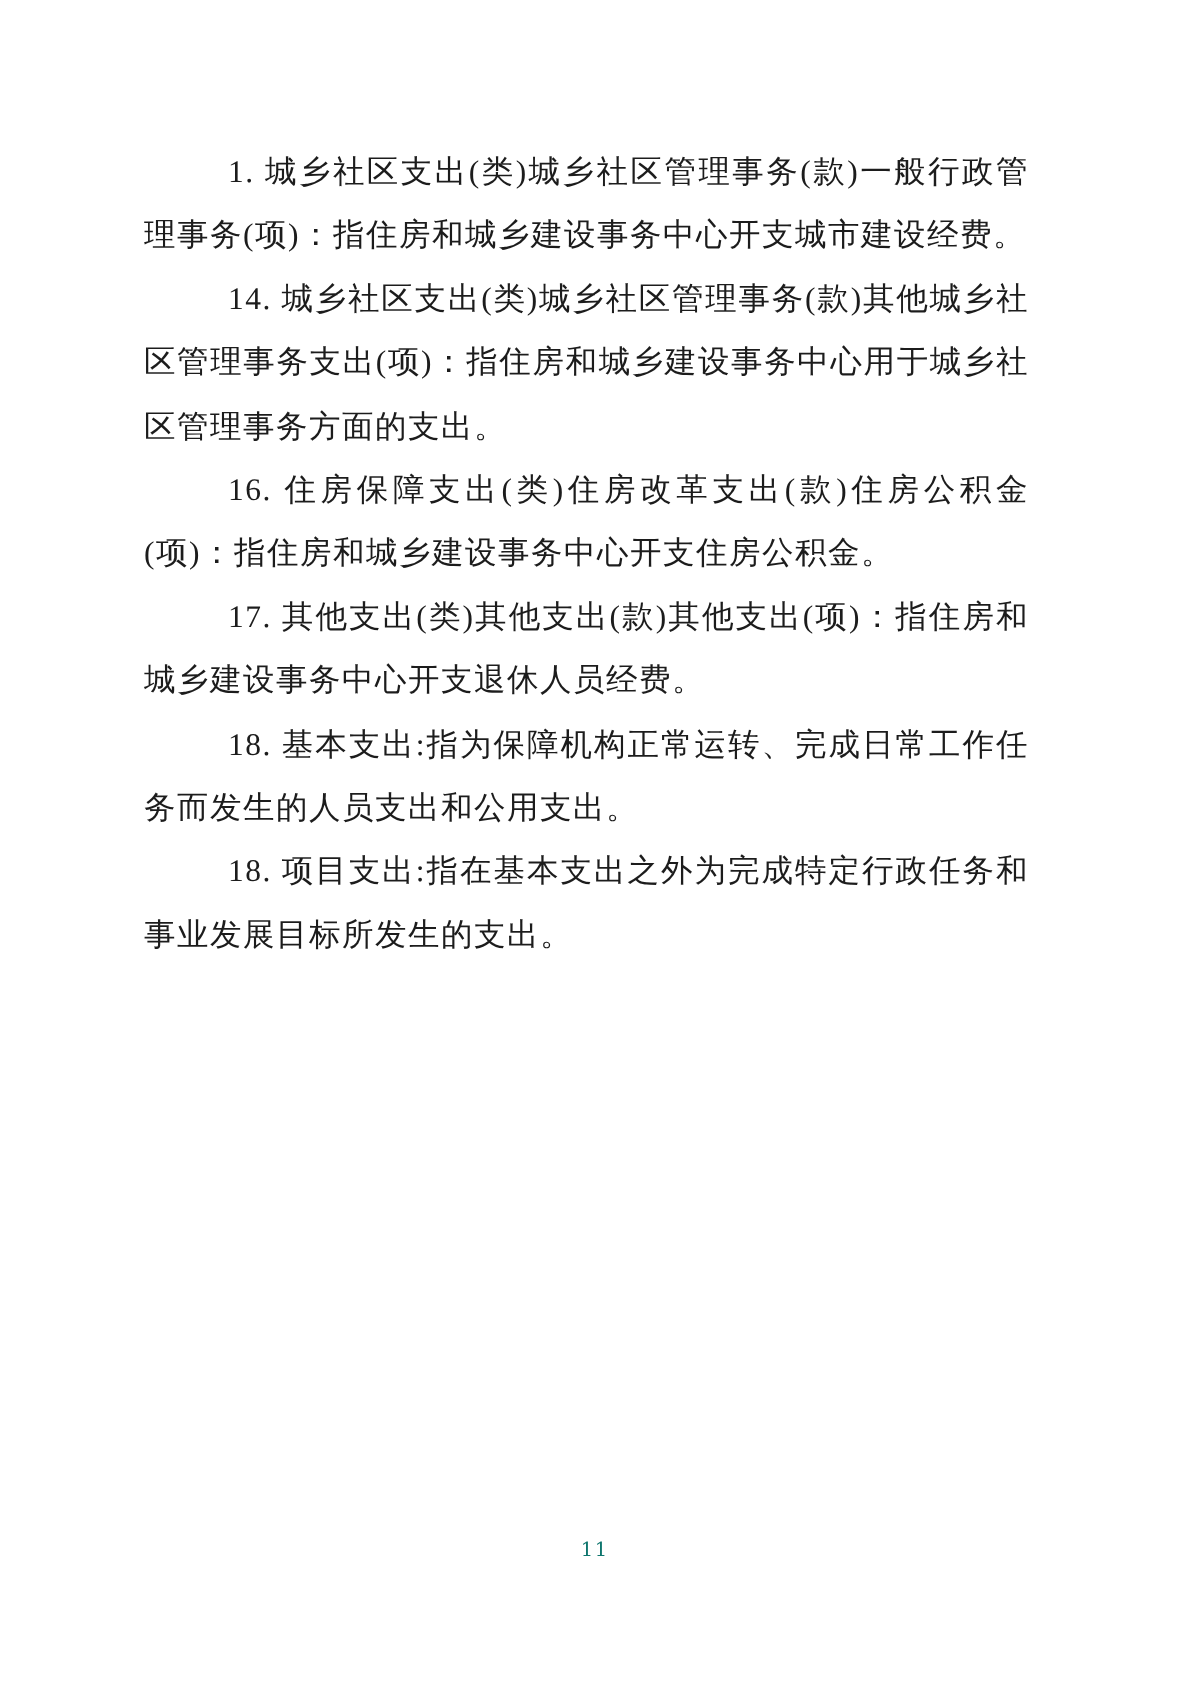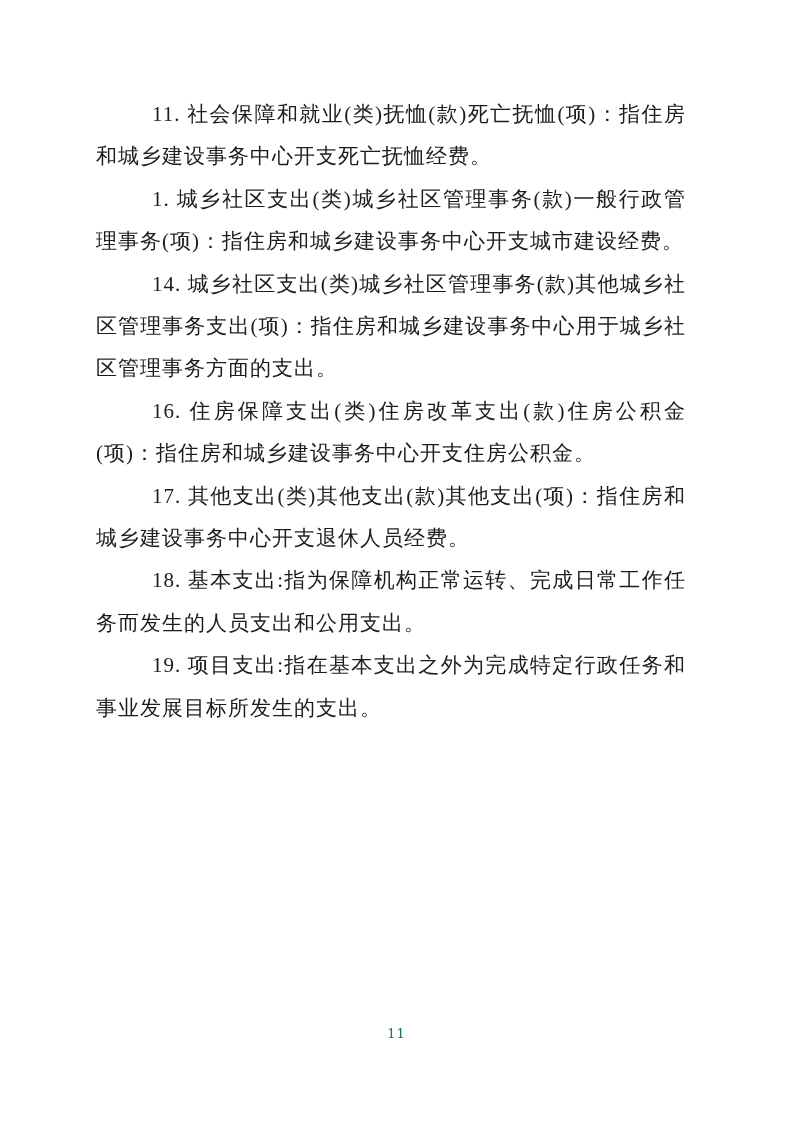--- a/index.html
+++ b/index.html
@@ -44,24 +44,23 @@
     font-size: 13px;
     color: #0f766e;
     letter-spacing: 1px;
   }
 </style>
 </head>
 <body>
 
 <div class="doc-page">
   <div class="doc-content">
-    <p class="para">11. 社会保障和就业(类)抚恤(款)死亡抚恤(项)：指住房和城乡建设事务中心开支死亡抚恤经费。</p>
     <p class="para">1. 城乡社区支出(类)城乡社区管理事务(款)一般行政管理事务(项)：指住房和城乡建设事务中心开支城市建设经费。</p>
     <p class="para">14. 城乡社区支出(类)城乡社区管理事务(款)其他城乡社区管理事务支出(项)：指住房和城乡建设事务中心用于城乡社区管理事务方面的支出。</p>
     <p class="para">16. 住房保障支出(类)住房改革支出(款)住房公积金(项)：指住房和城乡建设事务中心开支住房公积金。</p>
     <p class="para">17. 其他支出(类)其他支出(款)其他支出(项)：指住房和城乡建设事务中心开支退休人员经费。</p>
     <p class="para">18. 基本支出:指为保障机构正常运转、完成日常工作任务而发生的人员支出和公用支出。</p>
-    <p class="para">19. 项目支出:指在基本支出之外为完成特定行政任务和事业发展目标所发生的支出。</p>
+    <p class="para">18. 项目支出:指在基本支出之外为完成特定行政任务和事业发展目标所发生的支出。</p>
   </div>
   <div class="page-footer">
     <span class="page-number">11</span>
   </div>
 </div>
 
 </body></html>

